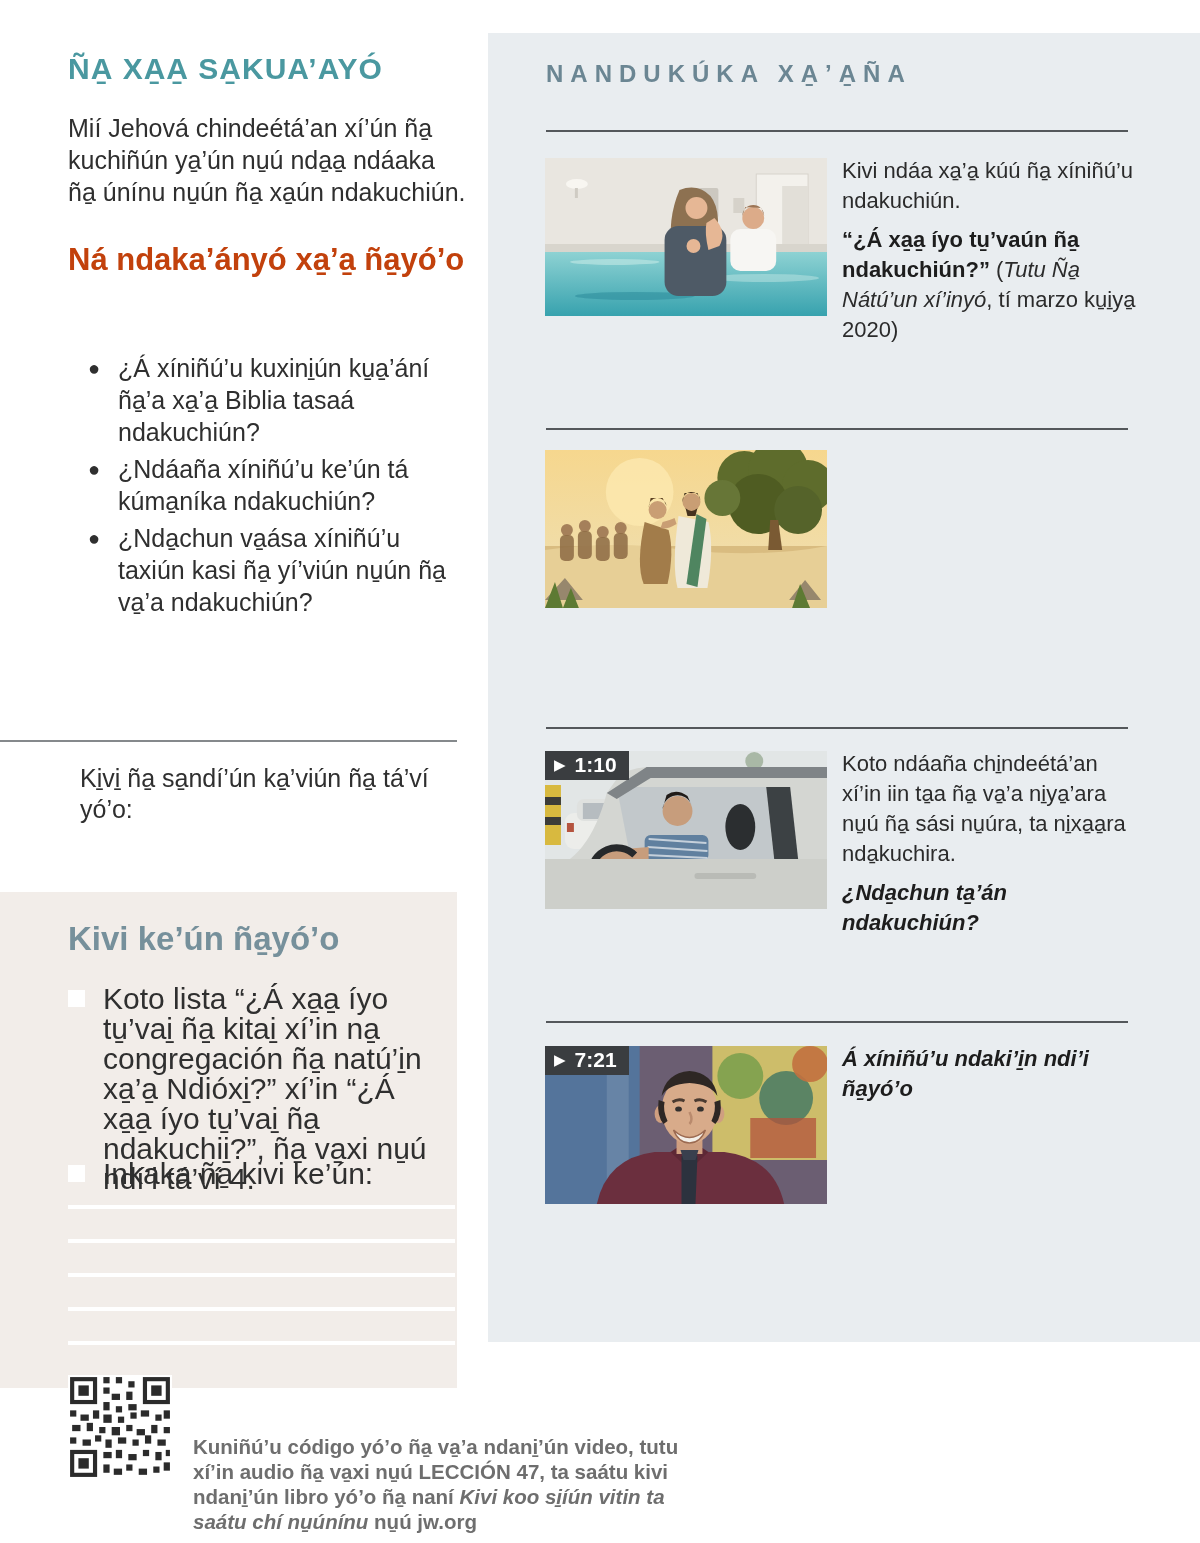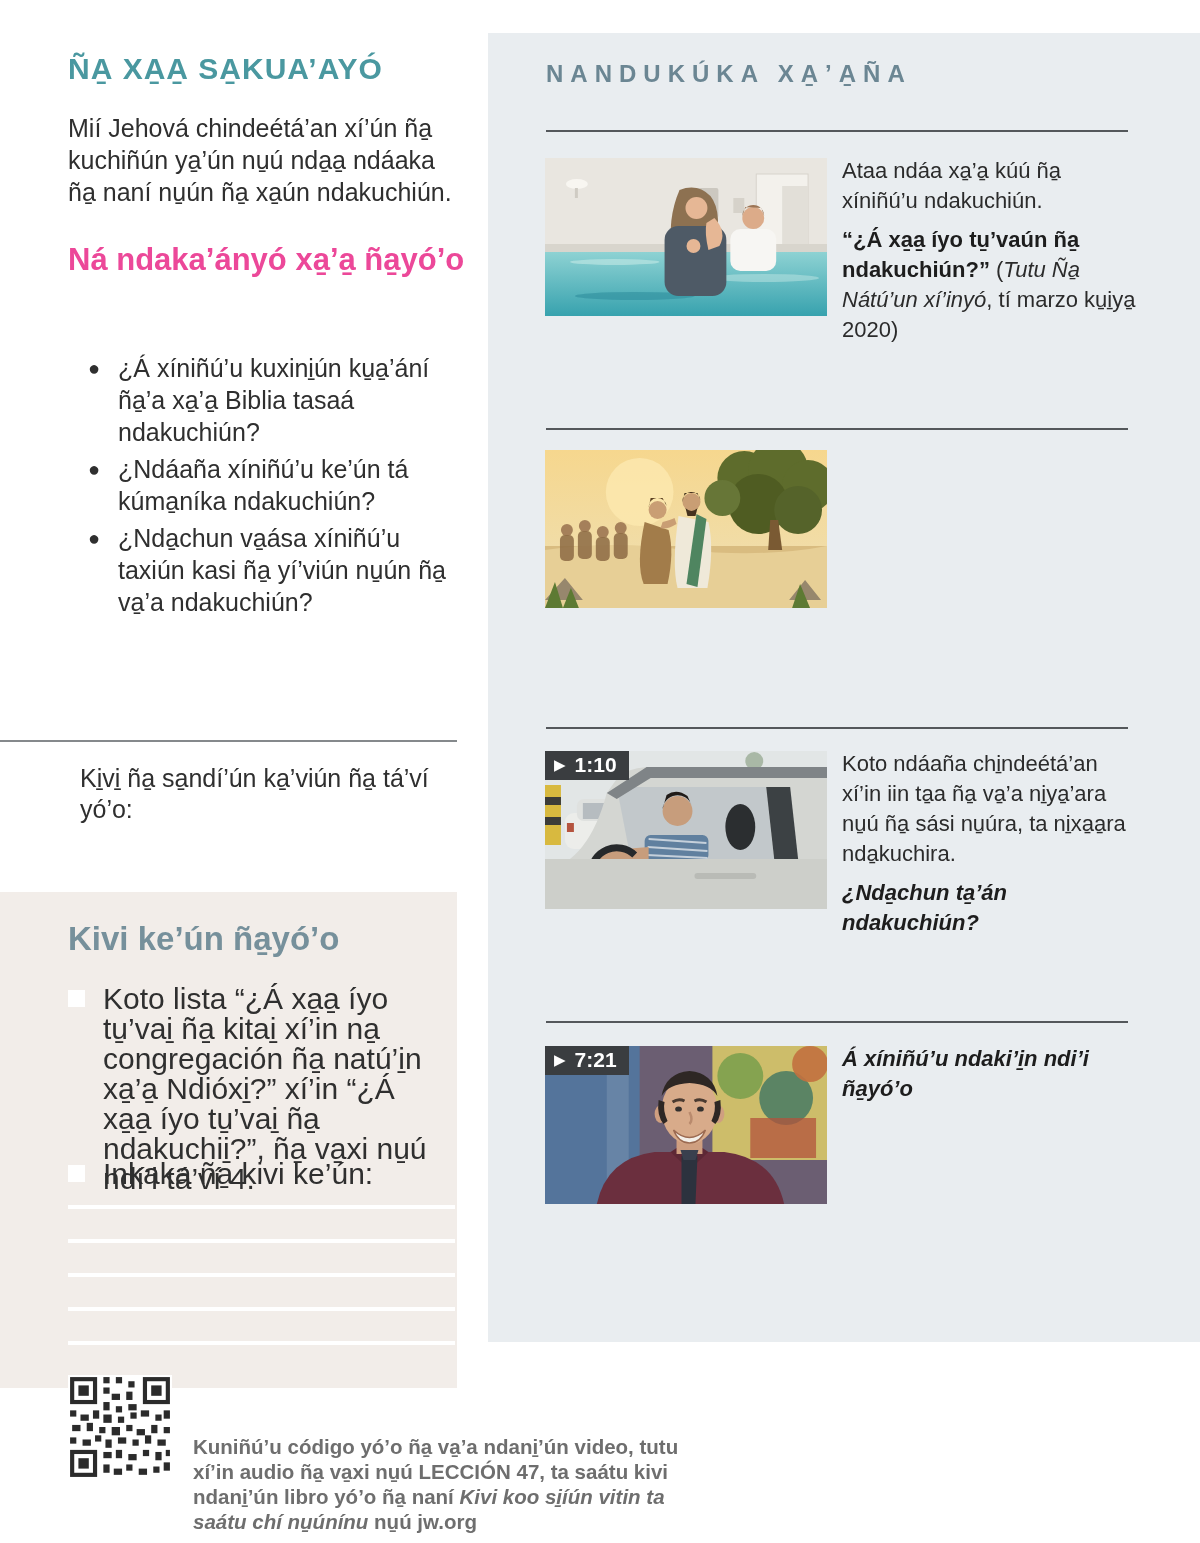--- a/index.html
+++ b/index.html
@@ -10,21 +10,21 @@
   }
   .abs{position:absolute;}
   
   .h1-teal{
     left:68px;top:52px;width:400px;
     font-size:30px;font-weight:bold;color:#4a98a0;letter-spacing:1px;
   }
   .p-lead{left:68px;top:112px;width:400px;font-size:25px;line-height:32px;}
   .h2-slate{
     left:68px;top:241px;width:400px;
-    font-size:31px;font-weight:bold;color:#ec4899;line-height:38px;
+    font-size:31px;font-weight:bold;color:#c2410c;line-height:38px;
   }
   .bullets{left:88px;top:352px;width:374px;}
   .bullet-row{display:flex;margin-bottom:5px;}
   .bullet-dot{width:30px;flex:0 0 30px;font-size:20px;line-height:32px;color:#2f2f2f;}
   .bullet-text{font-size:25px;line-height:32px;}
   .divider{left:0;top:740px;width:457px;height:2px;background:#85898c;}
   .reminder{left:68px;top:763px;width:400px;font-size:25px;line-height:31px;margin-left:12px;}
   .goals-box{left:0;top:892px;width:457px;height:496px;background:#f2ede9;}
   .goals-title{position:absolute;left:68px;top:28px;width:360px;
     font-size:33px;font-weight:bold;color:#76909b;}
@@ -58,21 +58,21 @@
     left:193px;top:1410px;width:522px;
     font-size:20.5px;line-height:25px;font-weight:bold;color:#6e6e6e;margin-top:24px;
   }
   .footer-text i{font-weight:bold;}
 </style>
 </head>
 <body>
 
 <div class="abs h1-teal">ÑA̱ XA̱A̱ SA̱KUA’AYÓ</div>
 
-<div class="abs p-lead">Mií Jehová chindeétá’an xí’ún ña̱ kuchiñún ya̱’ún nu̱ú nda̱a̱ ndáaka ña̱ naní nu̱ún ña̱ xa̱ún ndakuchiún.</div>
+<div class="abs p-lead">Mií Jehová chindeétá’an xí’ún ña̱ kuchiñún ya̱’ún nu̱ú nda̱a̱ ndáaka ña̱ únínu nu̱ún ña̱ xa̱ún ndakuchiún.</div>
 
 <div class="abs h2-slate">Ná ndaka’ányó xa̱’a̱ ña̱yó’o</div>
 
 <div class="abs bullets">
   <div class="bullet-row">
     <span class="bullet-dot">●</span>
     <span class="bullet-text">¿Á xíniñú’u kuxini̱ún ku̱a̱’ání ña̱’a xa̱’a̱ Biblia tasaá ndakuchiún?</span>
   </div>
   <div class="bullet-row">
     <span class="bullet-dot">●</span>
@@ -137,21 +137,21 @@
       <path d="M198 58 a11 11 0 0 1 22 0 l-3 -8 -16 -1z" fill="#9c7454"></path>
       <rect x="186" y="71" width="46" height="42" rx="10" fill="#f7f6f3"></rect>
       <path d="M135 32 q-13 30 -7 64 l42 0 q9 -42 -4 -58 q-13 -13 -31 -6z" fill="#8d7151"></path>
       <circle cx="152" cy="50" r="11" fill="#e6b795"></circle>
       <rect x="120" y="68" width="62" height="70" rx="14" fill="#4e5a66"></rect>
       <path d="M170 60 q13 14 5 28 l-11 4 q-4 -17 -2 -27z" fill="#e6b795"></path>
       <circle cx="149" cy="88" r="7" fill="#e6b795"></circle>
     </svg>
   </div>
   <div class="etext" style="top:123px">
-    <p>Ataa ndáa xa̱’a̱ kúú ña̱ xíniñú’u ndakuchiún.</p>
+    <p>Kivi ndáa xa̱’a̱ kúú ña̱ xíniñú’u ndakuchiún.</p>
     <p><b>“¿Á xa̱a̱ íyo tu̱’vaún ña̱ ndakuchiún?”</b><span> (</span><i>Tutu Ña̱ Nátú’un xí’inyó</i><span>, tí marzo ku̱i̱ya̱ 2020)</span></p>
   </div>
 
   <div class="thumb" style="top:417px">
     <svg viewBox="0 0 283 158" preserveAspectRatio="none">
       <defs>
           <linearGradient id="sk2" x1="0" y1="0" x2="0" y2="1">
         <stop offset="0" stop-color="#f6d78e"></stop>
             <stop offset="1" stop-color="#eee0b6"></stop>
           </linearGradient>

